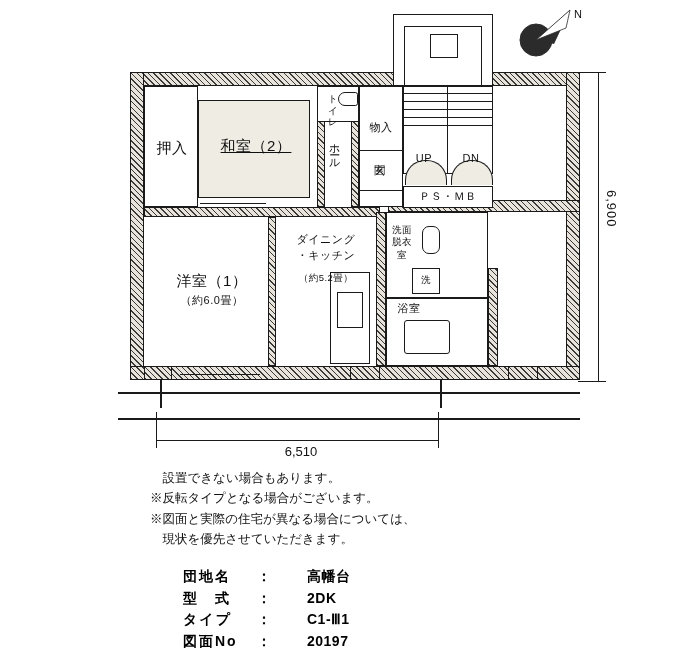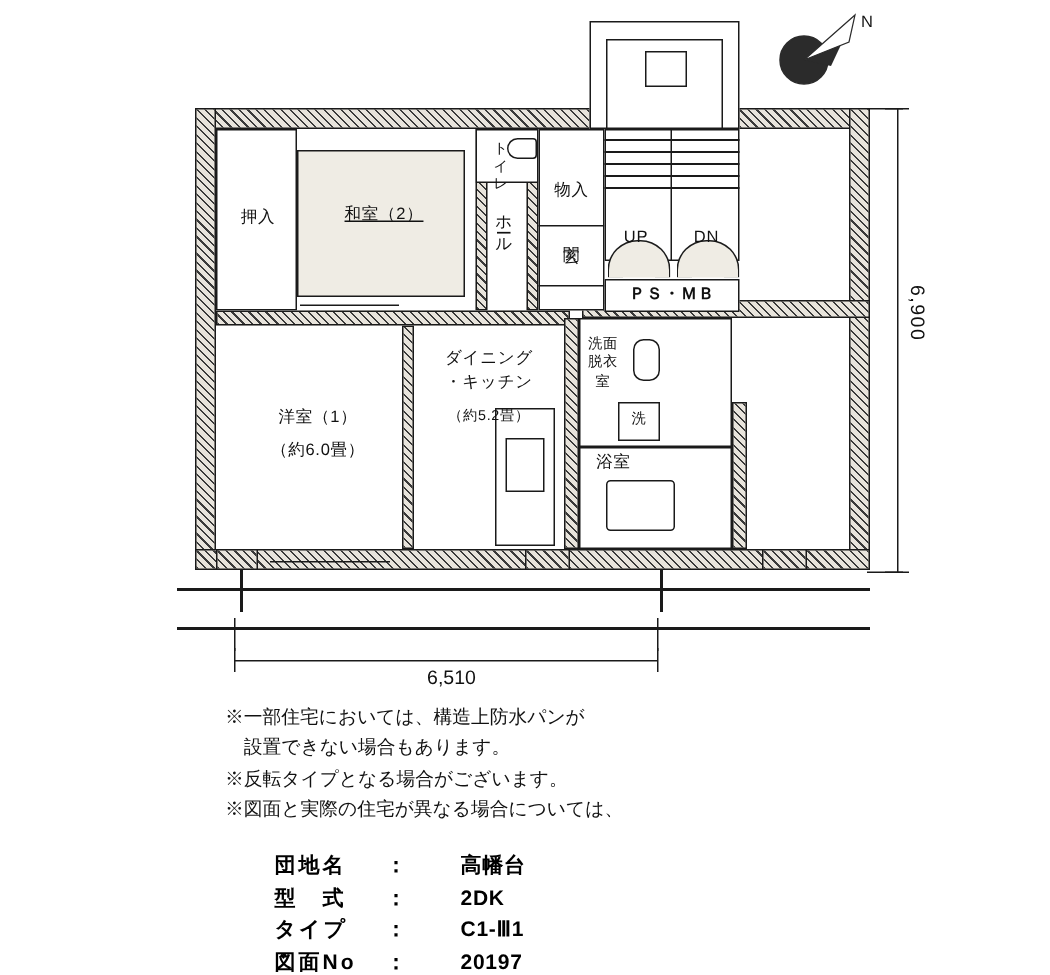--- a/index.html
+++ b/index.html
@@ -29,21 +29,21 @@
   }
   .fill{
     background:#efece4;
     border:1px solid #1a1a1a;
     box-sizing:border-box;
   }
   .line{background:#1a1a1a;}
 
   
   .lbl{
-    font-size:11px;
+    font-size:15px;
     line-height:1.25;
     color:#111;
     text-align:center;
     white-space:pre;
     letter-spacing:0.5px;
   }
   .lbl.small{font-size:11px;}
   .lbl.tiny{font-size:9.5px;}
   .lbl.vert{
     writing-mode:vertical-rl;
@@ -168,21 +168,21 @@
 
   <div class="abs lbl small vert" style="left:327px;top:136px;">ホール</div>
 
   <div class="abs lbl small" style="left:361px;top:121px;width:40px;">物入</div>
 
   <div class="abs lbl small vert" style="left:372px;top:155px;">玄関</div>
 
   <div class="abs lbl small" style="left:405px;top:152px;width:38px;">UP</div>
   <div class="abs lbl small" style="left:452px;top:152px;width:38px;">DN</div>
 
-  <div class="abs lbl small" style="left:403px;top:190px;width:90px;font-weight:bold;">ＰＳ・ＭＢ</div>
+  <div class="abs lbl small" style="left:403px;top:190px;width:90px;">ＰＳ・ＭＢ</div>
 
   <div class="abs lbl" style="left:164px;top:272px;width:96px;">洋室（1）</div>
   <div class="abs lbl small" style="left:164px;top:294px;width:96px;">（約6.0畳）</div>
 
   <div class="abs lbl small" style="left:274px;top:232px;width:104px;line-height:1.45;">ダイニング
 ・キッチン</div>
   <div class="abs lbl tiny" style="left:274px;top:272px;width:104px;">（約5.2畳）</div>
 
   <div class="abs lbl tiny" style="left:390px;top:224px;width:24px;line-height:1.3;">洗面
 脱衣
@@ -201,24 +201,24 @@
   <div class="abs dim" style="left:246px;top:444px;width:110px;text-align:center;">6,510</div>
 
   <div class="abs line" style="left:598px;top:72px;width:1px;height:310px;"></div>
   <div class="abs line" style="left:590px;top:72px;width:16px;height:1px;"></div>
   <div class="abs line" style="left:590px;top:381px;width:16px;height:1px;"></div>
   <div class="abs line" style="left:578px;top:72px;width:24px;height:1px;"></div>
   <div class="abs line" style="left:578px;top:381px;width:24px;height:1px;"></div>
   <div class="abs dim vert" style="left:604px;top:190px;">6,900</div>
 
   <div class="notes">
-    <div>※一部住宅においては、構造上防水パンが</div>
     <div>　設置できない場合もあります。</div>
     <div>※反転タイプとなる場合がございます。</div>
     <div>※図面と実際の住宅が異なる場合については、</div>
+    <div>　現状を優先させていただきます。</div>
   </div>
 
   <div class="spec">
     <div class="row">
       <span class="k">団地名</span>
       <span class="sep">：</span>
       <span class="v">高幡台</span>
     </div>
     <div class="row">
       <span class="k">型　式</span>

